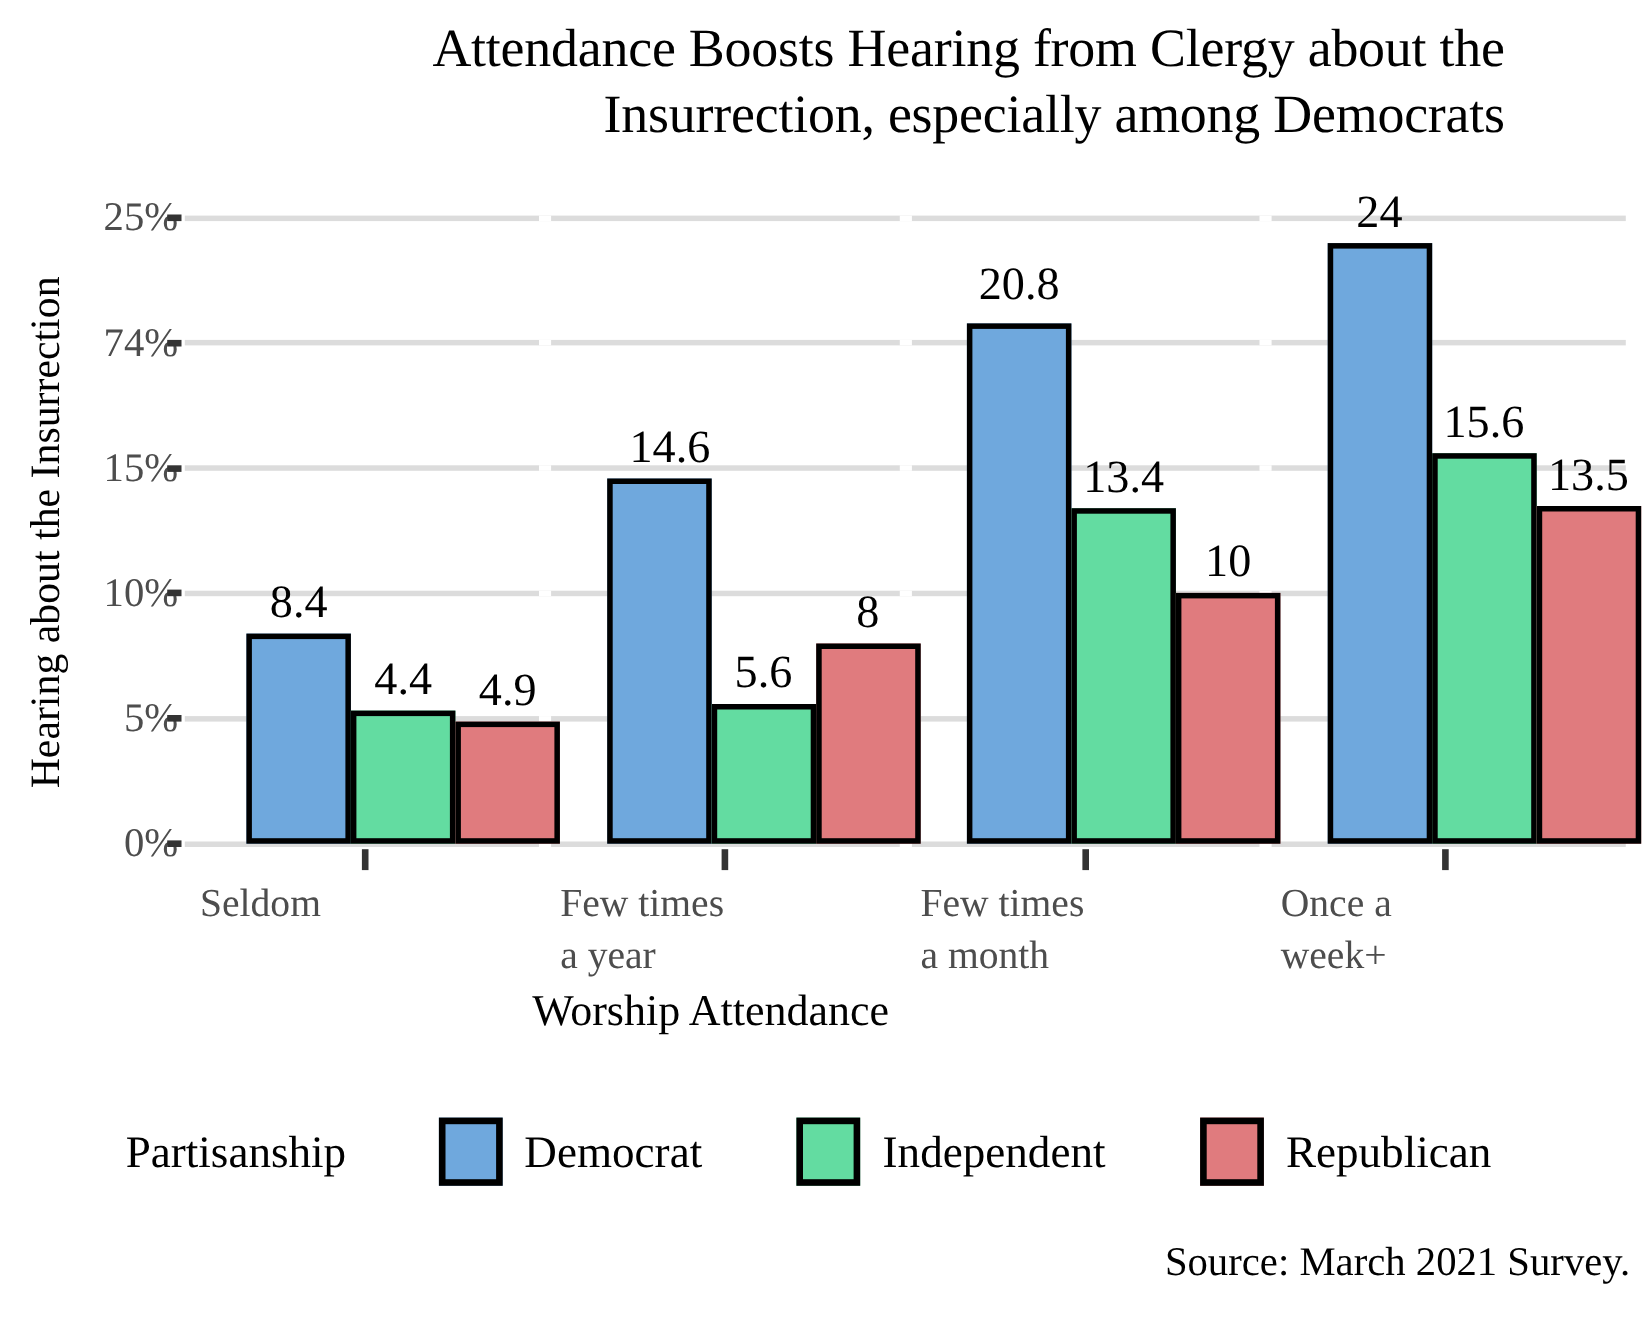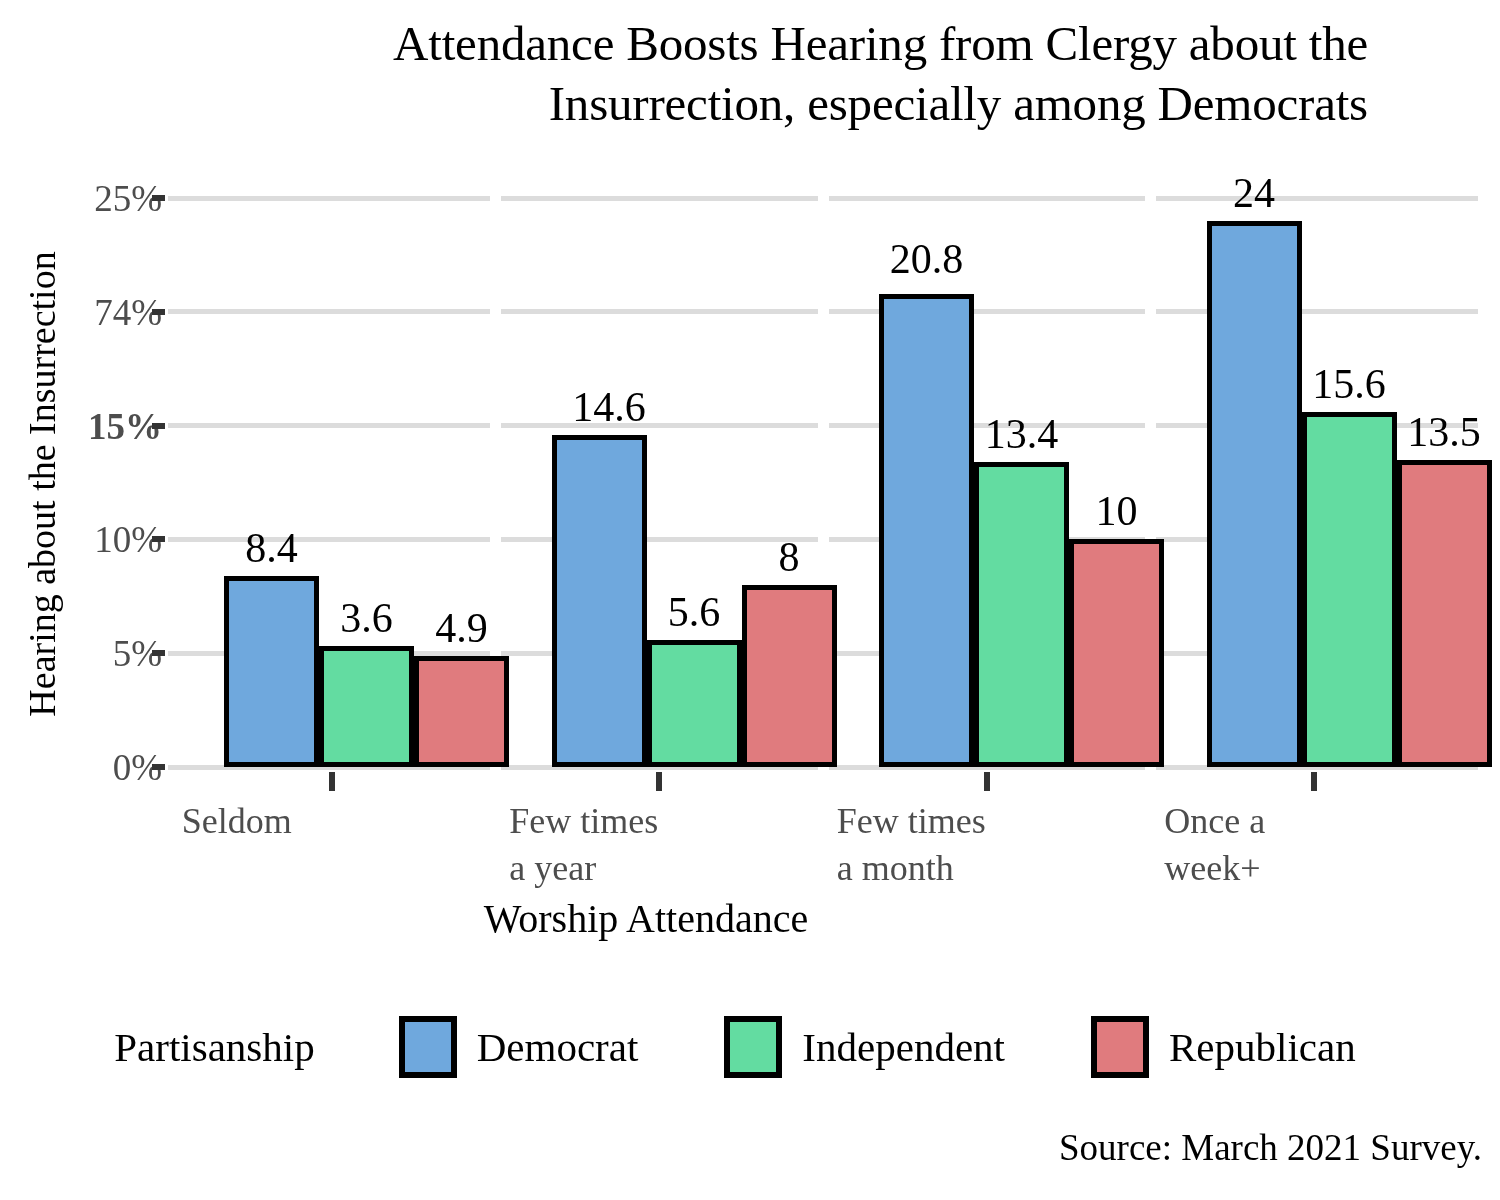--- a/index.html
+++ b/index.html
@@ -196,38 +196,38 @@
     <div class="gridline" style="top: 356.981px;"></div>
     <div class="grid-gap" style="left: 322px; top: 356.981px;"></div>
     <div class="grid-gap" style="left: 649.5px; top: 356.981px;"></div>
     <div class="grid-gap" style="left: 977px; top: 356.981px;"></div>
     <div class="ytick-label" style="top: 359.481px;">10%</div>
     <div class="ytick-mark" style="top: 359.481px;"></div>
     <div class="gridline" style="top: 243.221px;"></div>
     <div class="grid-gap" style="left: 322px; top: 243.221px;"></div>
     <div class="grid-gap" style="left: 649.5px; top: 243.221px;"></div>
     <div class="grid-gap" style="left: 977px; top: 243.221px;"></div>
-    <div class="ytick-label" style="top: 245.721px; font-weight: bold;">15%</div>
+    <div class="ytick-label" style="top: 245.721px;">15%</div>
     <div class="ytick-mark" style="top: 245.721px;"></div>
     <div class="gridline" style="top: 129.461px;"></div>
     <div class="grid-gap" style="left: 322px; top: 129.461px;"></div>
     <div class="grid-gap" style="left: 649.5px; top: 129.461px;"></div>
     <div class="grid-gap" style="left: 977px; top: 129.461px;"></div>
     <div class="ytick-label" style="top: 131.961px;">74%</div>
     <div class="ytick-mark" style="top: 131.961px;"></div>
     <div class="gridline" style="top: 15.7016px;"></div>
     <div class="grid-gap" style="left: 322px; top: 15.7016px;"></div>
     <div class="grid-gap" style="left: 649.5px; top: 15.7016px;"></div>
     <div class="grid-gap" style="left: 977px; top: 15.7016px;"></div>
     <div class="ytick-label" style="top: 18.2016px;">25%</div>
     <div class="ytick-mark" style="top: 18.2016px;"></div>
     <div class="bar" style="left: 56px; width: 95px; height: 191.116px; background: rgb(111, 168, 221);"></div>
     <div class="bar-label" style="left: 103.5px; top: 343.884px;">8.4</div>
     <div class="bar" style="left: 151px; width: 95px; height: 120.585px; background: rgb(99, 220, 161);"></div>
-    <div class="bar-label" style="left: 198.5px; top: 414.415px;">3.6</div>
+    <div class="bar-label" style="left: 198.5px; top: 414.415px;">4.4</div>
     <div class="bar" style="left: 246px; width: 95px; height: 111.484px; background: rgb(224, 123, 126);"></div>
     <div class="bar-label" style="left: 293.5px; top: 423.516px;">4.9</div>
     <div class="bar" style="left: 383.5px; width: 95px; height: 332.178px; background: rgb(111, 168, 221);"></div>
     <div class="bar-label" style="left: 431px; top: 202.822px; margin-left: 10px;">14.6</div>
     <div class="bar" style="left: 478.5px; width: 95px; height: 127.411px; background: rgb(99, 220, 161);"></div>
     <div class="bar-label" style="left: 526px; top: 407.589px;">5.6</div>
     <div class="bar" style="left: 573.5px; width: 95px; height: 182.016px; background: rgb(224, 123, 126);"></div>
     <div class="bar-label" style="left: 621px; top: 352.984px;">8</div>
     <div class="bar" style="left: 711px; width: 95px; height: 473.24px; background: rgb(111, 168, 221);"></div>
     <div class="bar-label" style="left: 758.5px; top: 55px;">20.8</div>

